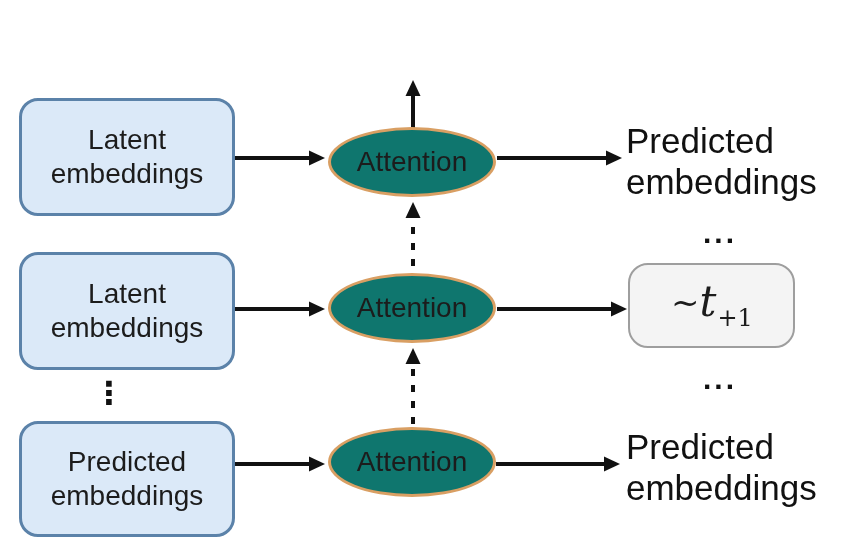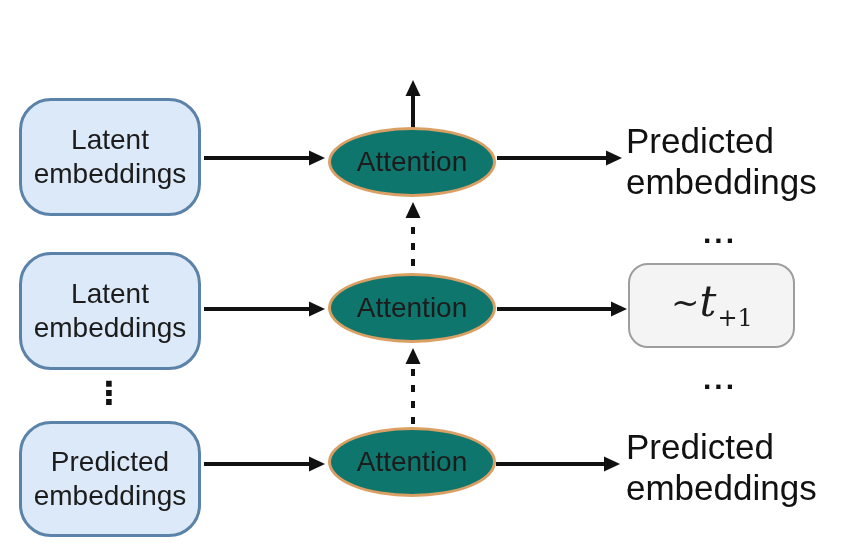--- a/index.html
+++ b/index.html
@@ -25,25 +25,25 @@
     position: absolute;
     left: 322px; top: 6px; width: 180px;
     text-align: center;
     font-size: 27px;
     line-height: 1.22;
     color: #1a1a1a;
   }
   .src-box {
     position: absolute;
     left: 19px;
-    width: 182px;
+    width: 216px;
     box-sizing: border-box;
     background: #dbe9f8;
     border: 3px solid #5b82a9;
-    border-radius: 32px;
+    border-radius: 19px;
     display: flex;
     align-items: center;
     justify-content: center;
     text-align: center;
     font-size: 28px;
     line-height: 1.22;
     color: #1c1c1c;
     padding: 4px 6px;
   }
   .src-box.b1 { top: 98px;  height: 118px; }

